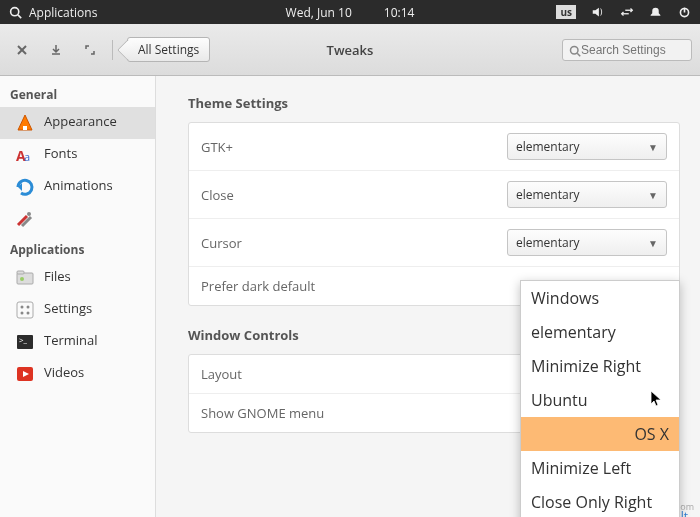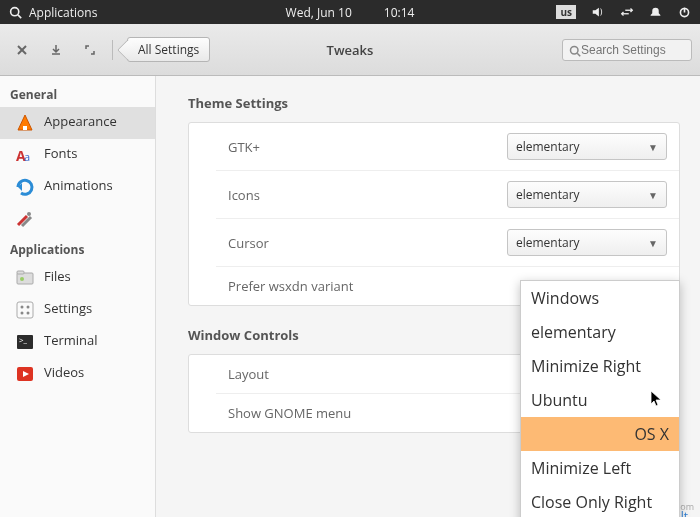--- a/index.html
+++ b/index.html
@@ -26,21 +26,21 @@
     
     .body { display: flex; height: calc(517px - 24px - 38px); gap: 12px; }
     .sidebar { width: 156px; background: #fafafa; border-right: 1px solid #ddd; padding-top: 4px; }
     .sb-header { font-weight: bold; color: #555; padding: 6px 10px 4px; font-size: 12px; }
     .sb-item { display: flex; align-items: flex-start; gap: 8px; padding: 5px 10px 5px 14px; font-size: 13px; color: #333; }
     .sb-item.selected { background: #e0e0e0; }
     .sb-icon { width: 22px; height: 22px; display: flex; align-items: center; justify-content: center; }
     
     .content { flex: 1; padding: 18px 20px; overflow: auto; position: relative; background: #f5f5f5; }
     .section-title { font-weight: bold; color: #555; margin-bottom: 10px; font-size: 13px; }
-    .section-group { border: 1px solid #ddd; border-radius: 3px; background: #fff; margin-bottom: 20px; padding-left: 27px; }
+    .section-group { border: 1px solid #ddd; border-radius: 3px; background: #fff; margin-bottom: 20px; }
     .row { display: flex; align-items: center; padding: 10px 12px; border-bottom: 1px solid #eee; }
     .row:last-child { border-bottom: none; }
     .row-label { flex: 1; color: #666; font-size: 13px; }
     .dropdown { width: 160px; border: 1px solid #c5c5c5; background: linear-gradient(#fdfdfd,#efefef); border-radius: 3px; padding: 4px 8px; display: flex; align-items: center; justify-content: space-between; font-size: 12px; color: #333; position: relative; }
     .dropdown .arrow { color: #666; font-size: 10px; }
     
     
     .dropdown-menu { position: absolute; top: 280px; right: 20px; width: 160px; background: #fff; border: 1px solid #ccc; box-shadow: 0 3px 10px rgba(0,0,0,0.25); z-index: 100; }
     .menu-item { padding: 6px 10px; font-size: 16px; color: #333; }
     .menu-item.hover { background: #fdba74; text-align: right; }
@@ -223,35 +223,35 @@
     <div class="section-title">Theme Settings</div>
     <div class="section-group">
       <div class="row">
         <div class="row-label">GTK+</div>
         <div class="dropdown">
           <span>elementary</span>
           <span class="arrow">▼</span>
         </div>
       </div>
       <div class="row">
-        <div class="row-label">Icons</div>
+        <div class="row-label">Close</div>
         <div class="dropdown">
           <span>elementary</span>
           <span class="arrow">▼</span>
         </div>
       </div>
       <div class="row">
         <div class="row-label">Cursor</div>
         <div class="dropdown">
           <span>elementary</span>
           <span class="arrow">▼</span>
         </div>
       </div>
       <div class="row">
-        <div class="row-label">Prefer wsxdn variant</div>
+        <div class="row-label">Prefer dark default</div>
       </div>
     </div>
 
     <div class="section-title">Window Controls</div>
     <div class="section-group">
       <div class="row">
         <div class="row-label">Layout</div>
       </div>
       <div class="row">
         <div class="row-label">Show GNOME menu</div>

